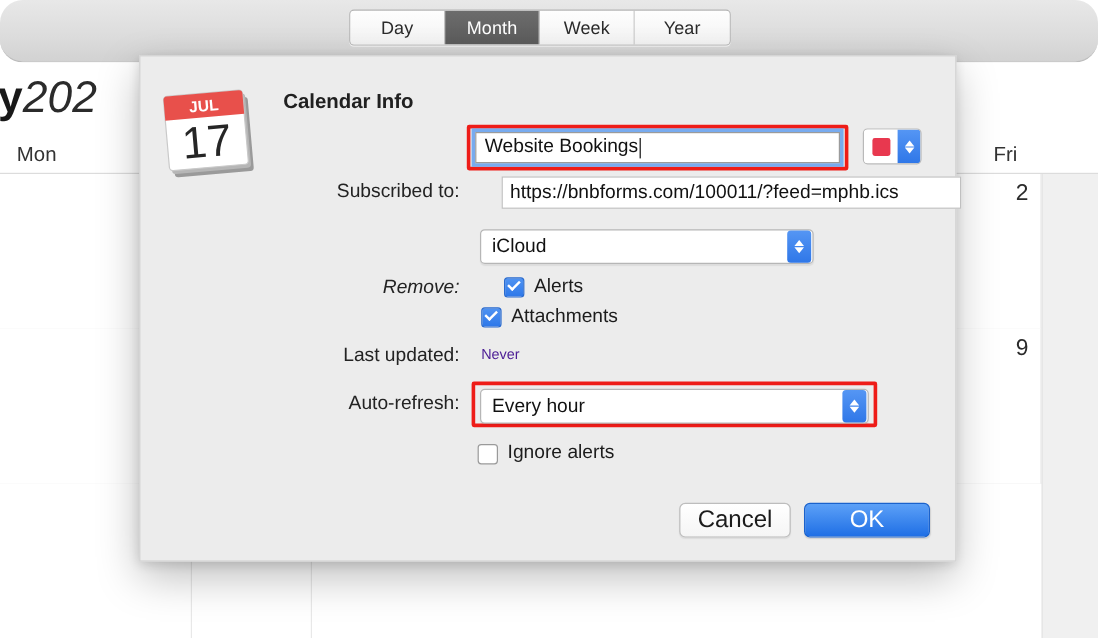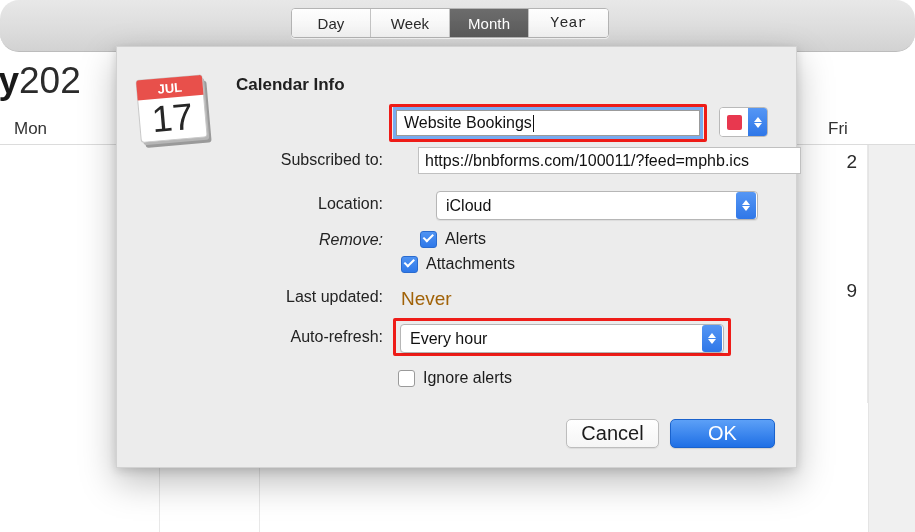--- a/index.html
+++ b/index.html
@@ -37,33 +37,33 @@
     box-shadow: 0 1px 0 rgba(255,255,255,.7);
   }
   .seg-btn {
     width: 79px; height: 28px;
     display: flex; align-items: center; justify-content: center;
     font-size: 15px; color: #2b2b2b;
     background: linear-gradient(to bottom,#fefefe,#f2f2f2);
     border-right: 1px solid #c3c3c3;
     letter-spacing: .1px;
   }
-  .seg-btn:last-child { border-right: none; font-family: Liberation Mono, monospace; }
+  .seg-btn:last-child { border-right: none; }
   .seg-btn.active {
     background: linear-gradient(to bottom,#6c6c6c,#5b5b5b);
     color: #ffffff;
   }
 
   .month-title {
     position: absolute; left: -16px; top: 60px;
     font-size: 37px; color: #191919;
     white-space: nowrap;
   }
   .month-title .mt-bold { font-weight: bold; }
-  .month-title .mt-year { font-weight: normal; color: #2b2b2b; }
+  .month-title .mt-year { font-weight: normal; color: #2b2b2b; font-style: italic; }
 
   .weekday-row {
     position: absolute; left: 0; top: 116px; width: 915px; height: 29px;
     background: #ffffff;
     border-bottom: 1px solid #dcdcdc;
   }
   .weekday {
     position: absolute; top: 3px;
     font-size: 17px; color: #333333;
   }
@@ -191,21 +191,21 @@
     white-space: nowrap; overflow: hidden;
   }
   .popup-btn .pb-stepper {
     width: 20px; height: 100%;
     margin-right: 1px;
     border-radius: 3px;
     background: linear-gradient(to bottom,#5596f4,#2f77e8);
     display: flex; flex-direction: column;
     align-items: center; justify-content: center; gap: 1px;
   }
-  #location-popup { left: 283px; top: 144px; width: 322px; height: 29px; margin-left: 36px; }
+  #location-popup { left: 283px; top: 144px; width: 278px; height: 29px; }
 
   
   .cb-row { position: absolute; display: flex; align-items: center; gap: 8px; }
   .cbox {
     width: 17px; height: 17px; border-radius: 3px;
     border: 1px solid #9a9a9a; background: #ffffff;
     display: flex; align-items: center; justify-content: center;
     flex: none;
   }
   .cbox.checked {
@@ -213,21 +213,21 @@
     border-color: #2a6bcf;
   }
   .cbox .tick {
     width: 10px; height: 6px;
     border-left: 2px solid #ffffff; border-bottom: 2px solid #ffffff;
     transform: rotate(-45deg) translate(1px,-2px);
   }
   .cb-label { font-size: 16px; color: #1c1c1c; white-space: nowrap; }
 
   .static-val {
-    position: absolute; font-size: 19px; color: #a16207; white-space: nowrap;
+    position: absolute; font-size: 12px; color: #4c1d95; white-space: nowrap;
   }
 
   
   .refresh-annot {
     position: absolute; left: 276px; top: 271px;
     width: 338px; height: 38px;
     border: 3px solid #ee1c18;
     border-radius: 2px;
   }
   #refresh-popup { left: 283px; top: 277px; width: 324px; height: 29px; }
@@ -257,22 +257,22 @@
 </head>
 <body>
 
 <div id="screen">
 
   <div id="calendar-bg">
 
     <div class="cal-toolbar">
       <div class="seg-control">
         <div class="seg-btn">Day</div>
+        <div class="seg-btn active">Month</div>
         <div class="seg-btn">Week</div>
-        <div class="seg-btn active">Month</div>
         <div class="seg-btn">Year</div>
       </div>
     </div>
 
     <div class="month-title">
       <span class="mt-bold">ry</span><span class="mt-year">202</span>
     </div>
 
     <div class="weekday-row">
       <div class="weekday wd-mon">Mon</div>
@@ -337,21 +337,20 @@
         <span class="chev up"></span>
         <span class="chev down"></span>
       </div>
     </div>
 
     <div class="row-label" style="left:120px;top:104px;width:146px;">Subscribed to:</div>
     <div class="url-field">
       <span>https://bnbforms.com/100011/?feed=mphb.ics</span>
     </div>
 
-    <div class="row-label" style="left:120px;top:148px;width:146px;">Location:</div>
     <div class="popup-btn" id="location-popup">
       <span class="pb-text">iCloud</span>
       <span class="pb-stepper">
         <span class="chev up"></span>
         <span class="chev down"></span>
       </span>
     </div>
 
     <div class="row-label" style="left:120px;top:184px;width:146px;font-style:italic;">Remove:</div>
     <div class="cb-row" style="left:284px;top:183px;padding-left:19px;">

